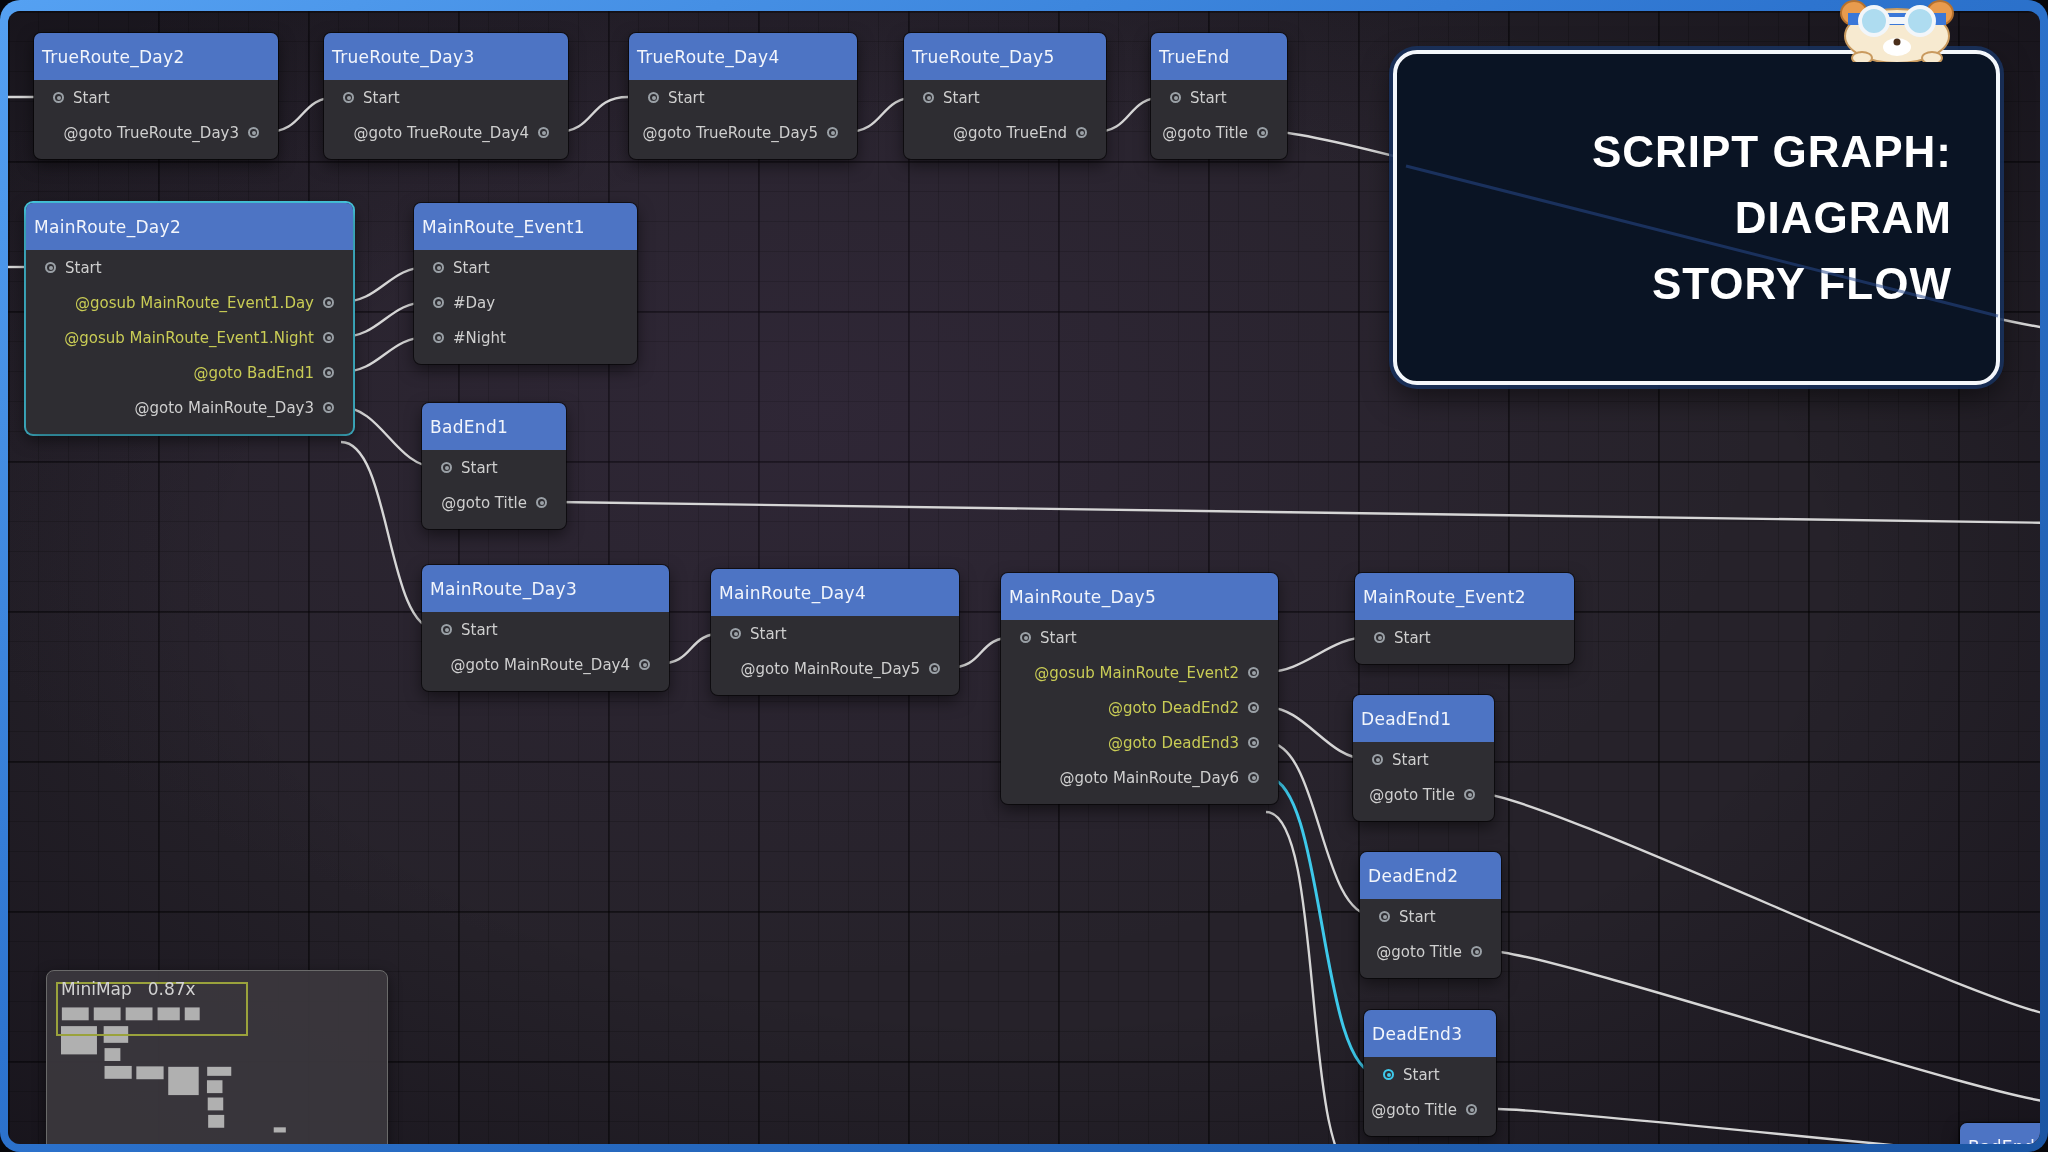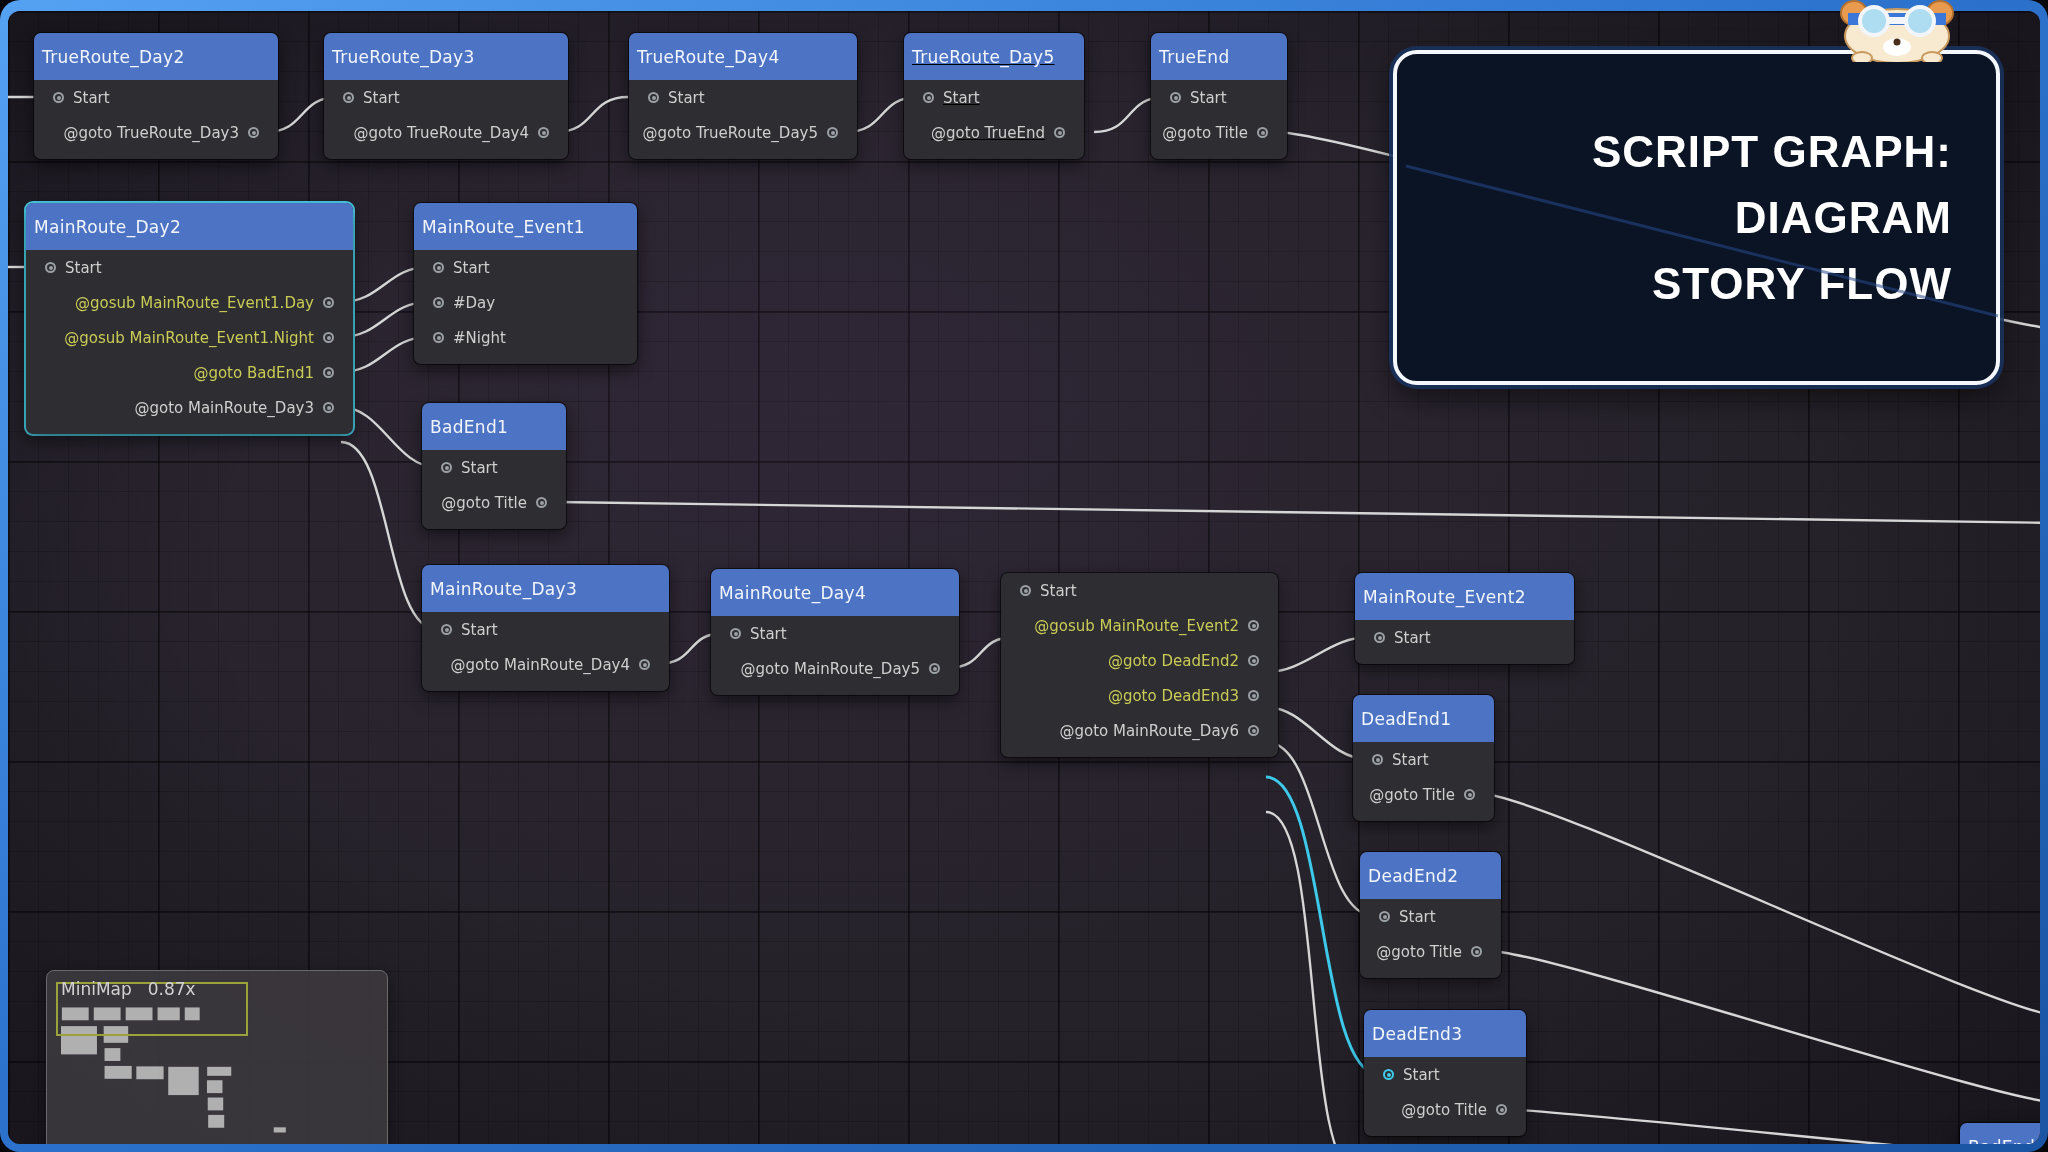--- a/index.html
+++ b/index.html
@@ -150,21 +150,21 @@
           <div class="row in">
             <span class="port"></span>
             <span class="lbl">Start</span>
           </div>
           <div class="row out">
             <span class="lbl">@goto TrueRoute_Day5</span>
             <span class="port"></span>
           </div>
         </div>
       </div>
-      <div class="node" style="left: 896px; top: 22px; width: 180px; text-decoration: underline;">
+      <div class="node" style="left: 896px; top: 22px; width: 202px;">
         <div class="node-header">TrueRoute_Day5</div>
         <div class="node-body">
           <div class="row in">
             <span class="port"></span>
             <span class="lbl">Start</span>
           </div>
           <div class="row out">
             <span class="lbl">@goto TrueEnd</span>
             <span class="port"></span>
           </div>
@@ -258,20 +258,21 @@
             <span class="port"></span>
             <span class="lbl">Start</span>
           </div>
           <div class="row out">
             <span class="lbl">@goto MainRoute_Day5</span>
             <span class="port"></span>
           </div>
         </div>
       </div>
       <div class="node" style="left: 993px; top: 562px; width: 277px;">
+        <div class="node-header">MainRoute_Day5</div>
         <div class="node-body">
           <div class="row in">
             <span class="port"></span>
             <span class="lbl">Start</span>
           </div>
           <div class="row out yellow">
             <span class="lbl">@gosub MainRoute_Event2</span>
             <span class="port"></span>
           </div>
           <div class="row out yellow">
@@ -316,21 +317,21 @@
           <div class="row in">
             <span class="port"></span>
             <span class="lbl">Start</span>
           </div>
           <div class="row out">
             <span class="lbl">@goto Title</span>
             <span class="port"></span>
           </div>
         </div>
       </div>
-      <div class="node" style="left: 1356px; top: 999px; width: 162px;">
+      <div class="node" style="left: 1356px; top: 999px; width: 132px;">
         <div class="node-header">DeadEnd3</div>
         <div class="node-body">
           <div class="row in">
             <span class="port cyan"></span>
             <span class="lbl">Start</span>
           </div>
           <div class="row out">
             <span class="lbl">@goto Title</span>
             <span class="port"></span>
           </div>

